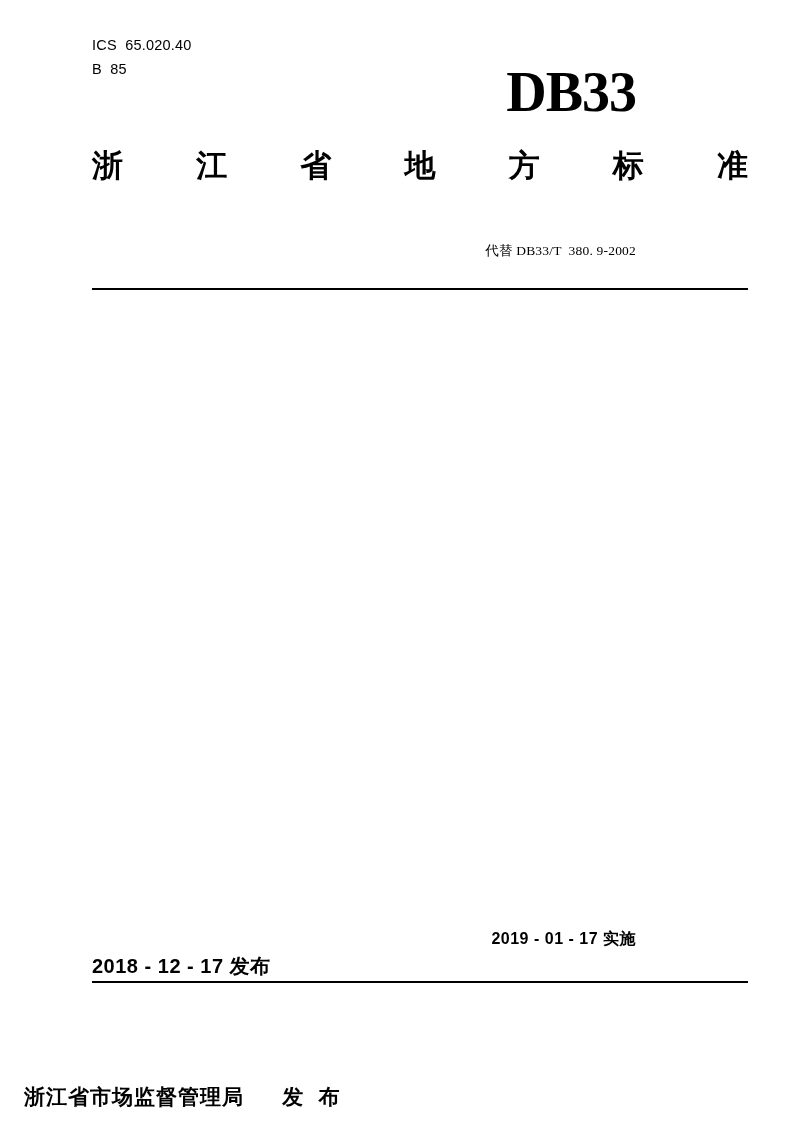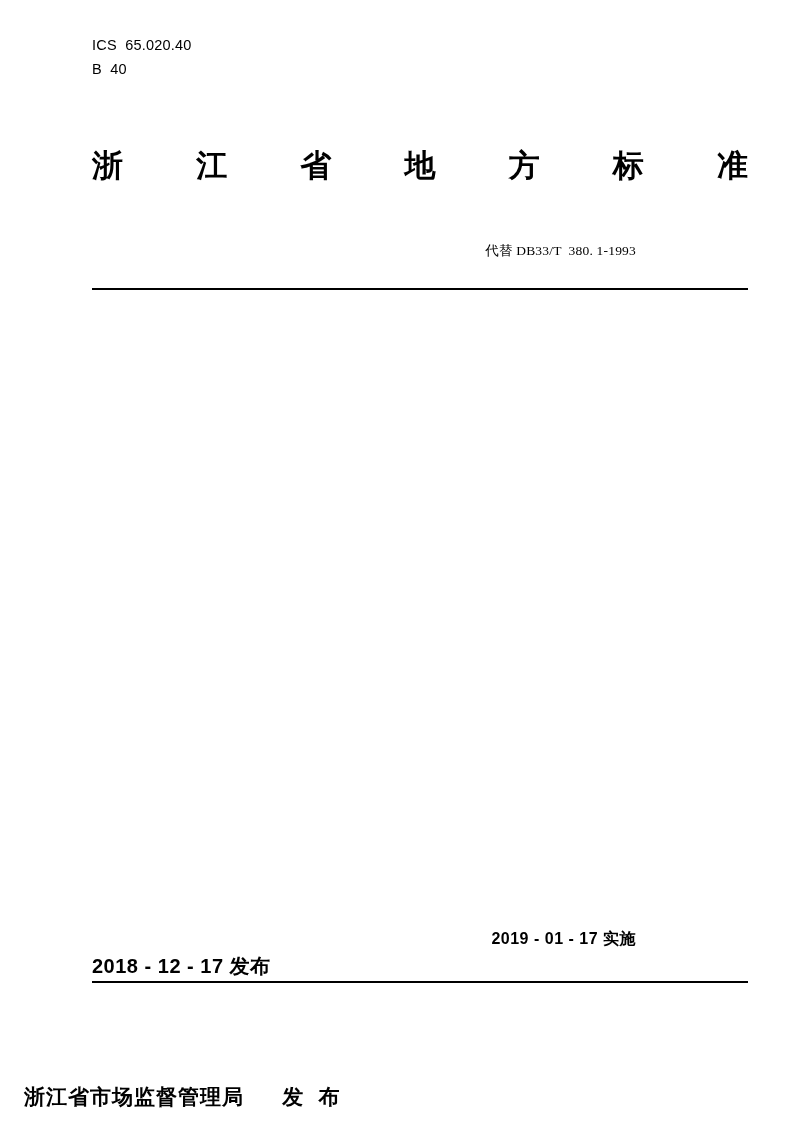--- a/index.html
+++ b/index.html
@@ -159,35 +159,36 @@
     letter-spacing: 4px;
   }
 </style>
 </head>
 <body>
 
 <div class="page">
 
   <div class="ics-block">
     <div class="ics-line">ICS  65.020.40</div>
-    <div class="ics-line">B  40</div>
+    <div class="ics-line">B  85</div>
   </div>
 
+  <div class="db33-logo">DB33</div>
 
   <div class="std-title-cn">
     <span>浙</span>
     <span>江</span>
     <span>省</span>
     <span>地</span>
     <span>方</span>
     <span>标</span>
     <span>准</span>
   </div>
 
-  <div class="std-replaces">代替 DB33/T  380. 1-1993</div>
+  <div class="std-replaces">代替 DB33/T  380. 9-2002</div>
 
   <div class="rule-top"></div>
 
 
   <div class="issue-date">2018 - 12 - 17 发布</div>
   <div class="effective-date">2019 - 01 - 17 实施</div>
   <div class="rule-bottom"></div>
 
   <div class="publisher">
     <span>浙江省市场监督管理局</span>

